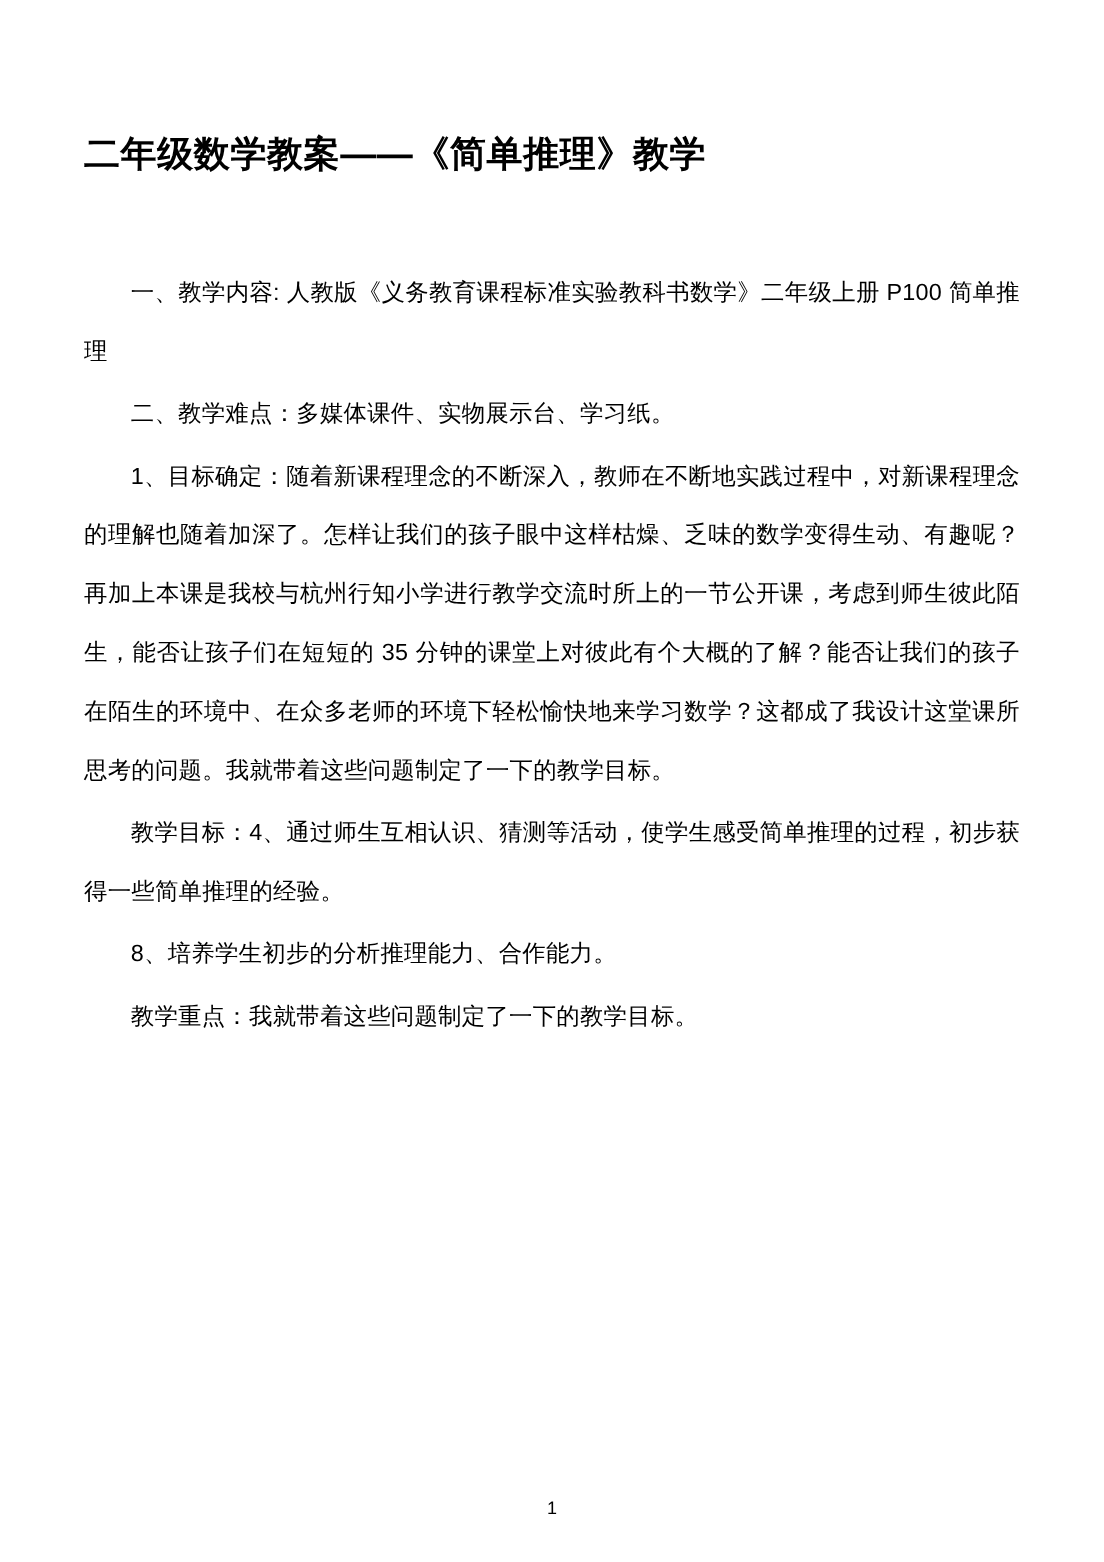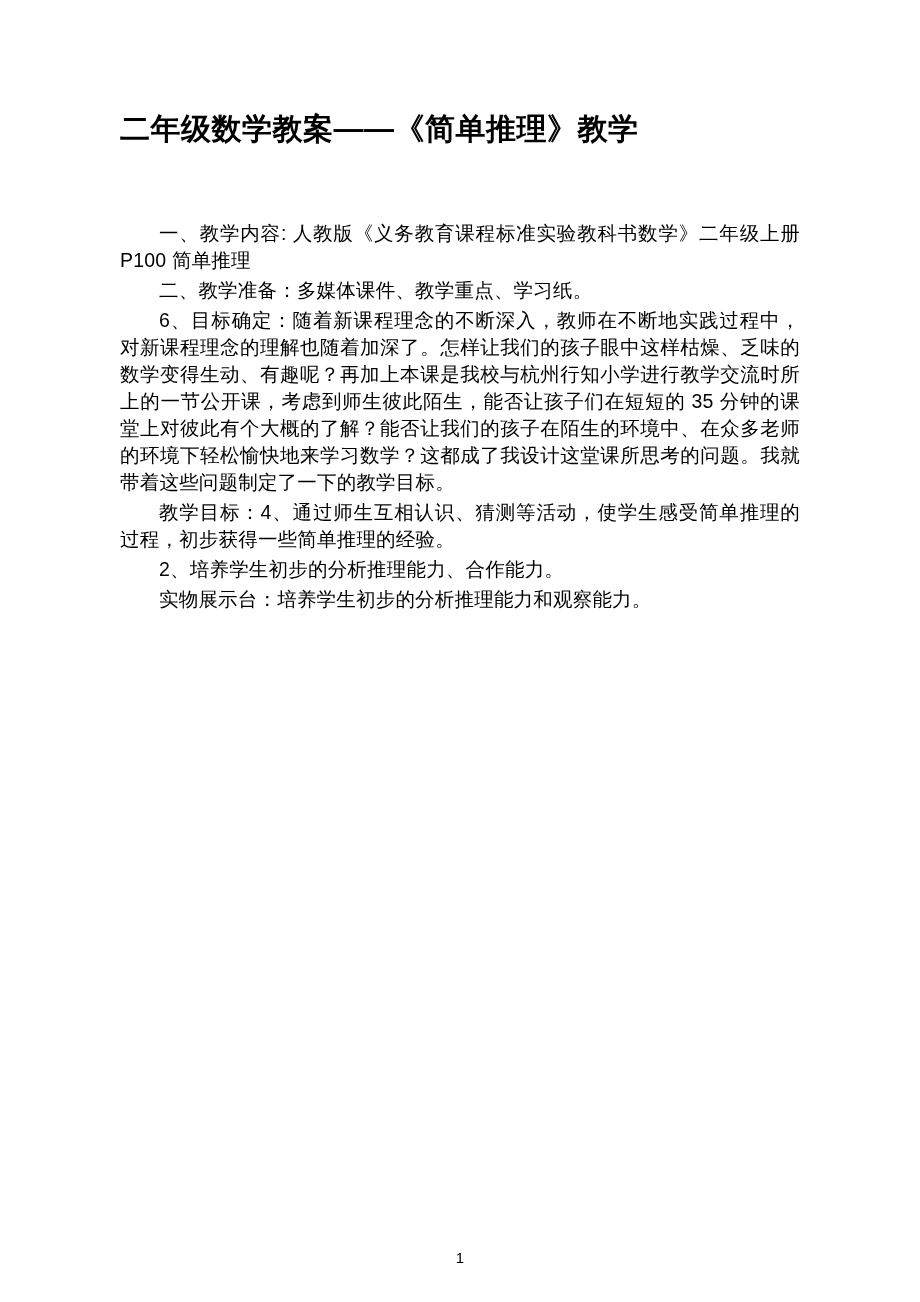--- a/index.html
+++ b/index.html
@@ -13,39 +13,39 @@
     font-family: "Liberation Serif", "DejaVu Serif", serif;
     color: #000000;
     position: relative;
     overflow: hidden;
   }
   .page {
     position: relative;
     width: 920px;
     height: 1302px;
     box-sizing: border-box;
-    padding: 0 120px;
+    padding: 0 70px;
   }
   .doc-title {
     margin: 0;
     padding-top: 108px;
     font-size: 30px;
     font-weight: bold;
     line-height: 1.4;
     letter-spacing: 0.5px;
     text-align: left;
     font-family: "Liberation Sans", "DejaVu Sans", sans-serif;
   }
   .body-block {
     margin-top: 70px;
   }
   p.para {
     margin: 0 0 3px 0;
     font-size: 19.5px;
-    line-height: 27px;
+    line-height: 49px;
     text-align: justify;
     text-justify: inter-ideograph;
     text-indent: 2em;
     font-family: "Liberation Sans", "DejaVu Sans", sans-serif;
     letter-spacing: 0.2px;
   }
   .page-number {
     position: absolute;
     bottom: 36px;
     left: 0;
@@ -58,22 +58,22 @@
 </style>
 </head>
 <body>
 
 <div class="page">
 
   <h1 class="doc-title">二年级数学教案——《简单推理》教学</h1>
 
   <div class="body-block">
     <p class="para">一、教学内容: 人教版《义务教育课程标准实验教科书数学》二年级上册 P100 简单推理</p>
-    <p class="para">二、教学准备：多媒体课件、教学重点、学习纸。</p>
-    <p class="para">6、目标确定：随着新课程理念的不断深入，教师在不断地实践过程中，对新课程理念的理解也随着加深了。怎样让我们的孩子眼中这样枯燥、乏味的数学变得生动、有趣呢？再加上本课是我校与杭州行知小学进行教学交流时所上的一节公开课，考虑到师生彼此陌生，能否让孩子们在短短的 35 分钟的课堂上对彼此有个大概的了解？能否让我们的孩子在陌生的环境中、在众多老师的环境下轻松愉快地来学习数学？这都成了我设计这堂课所思考的问题。我就带着这些问题制定了一下的教学目标。</p>
+    <p class="para">二、教学难点：多媒体课件、实物展示台、学习纸。</p>
+    <p class="para">1、目标确定：随着新课程理念的不断深入，教师在不断地实践过程中，对新课程理念的理解也随着加深了。怎样让我们的孩子眼中这样枯燥、乏味的数学变得生动、有趣呢？再加上本课是我校与杭州行知小学进行教学交流时所上的一节公开课，考虑到师生彼此陌生，能否让孩子们在短短的 35 分钟的课堂上对彼此有个大概的了解？能否让我们的孩子在陌生的环境中、在众多老师的环境下轻松愉快地来学习数学？这都成了我设计这堂课所思考的问题。我就带着这些问题制定了一下的教学目标。</p>
     <p class="para">教学目标：4、通过师生互相认识、猜测等活动，使学生感受简单推理的过程，初步获得一些简单推理的经验。</p>
-    <p class="para">2、培养学生初步的分析推理能力、合作能力。</p>
-    <p class="para">实物展示台：培养学生初步的分析推理能力和观察能力。</p>
+    <p class="para">8、培养学生初步的分析推理能力、合作能力。</p>
+    <p class="para">教学重点：我就带着这些问题制定了一下的教学目标。</p>
   </div>
 
   <div class="page-number">1</div>
 
 </div>
 
 </body></html>

